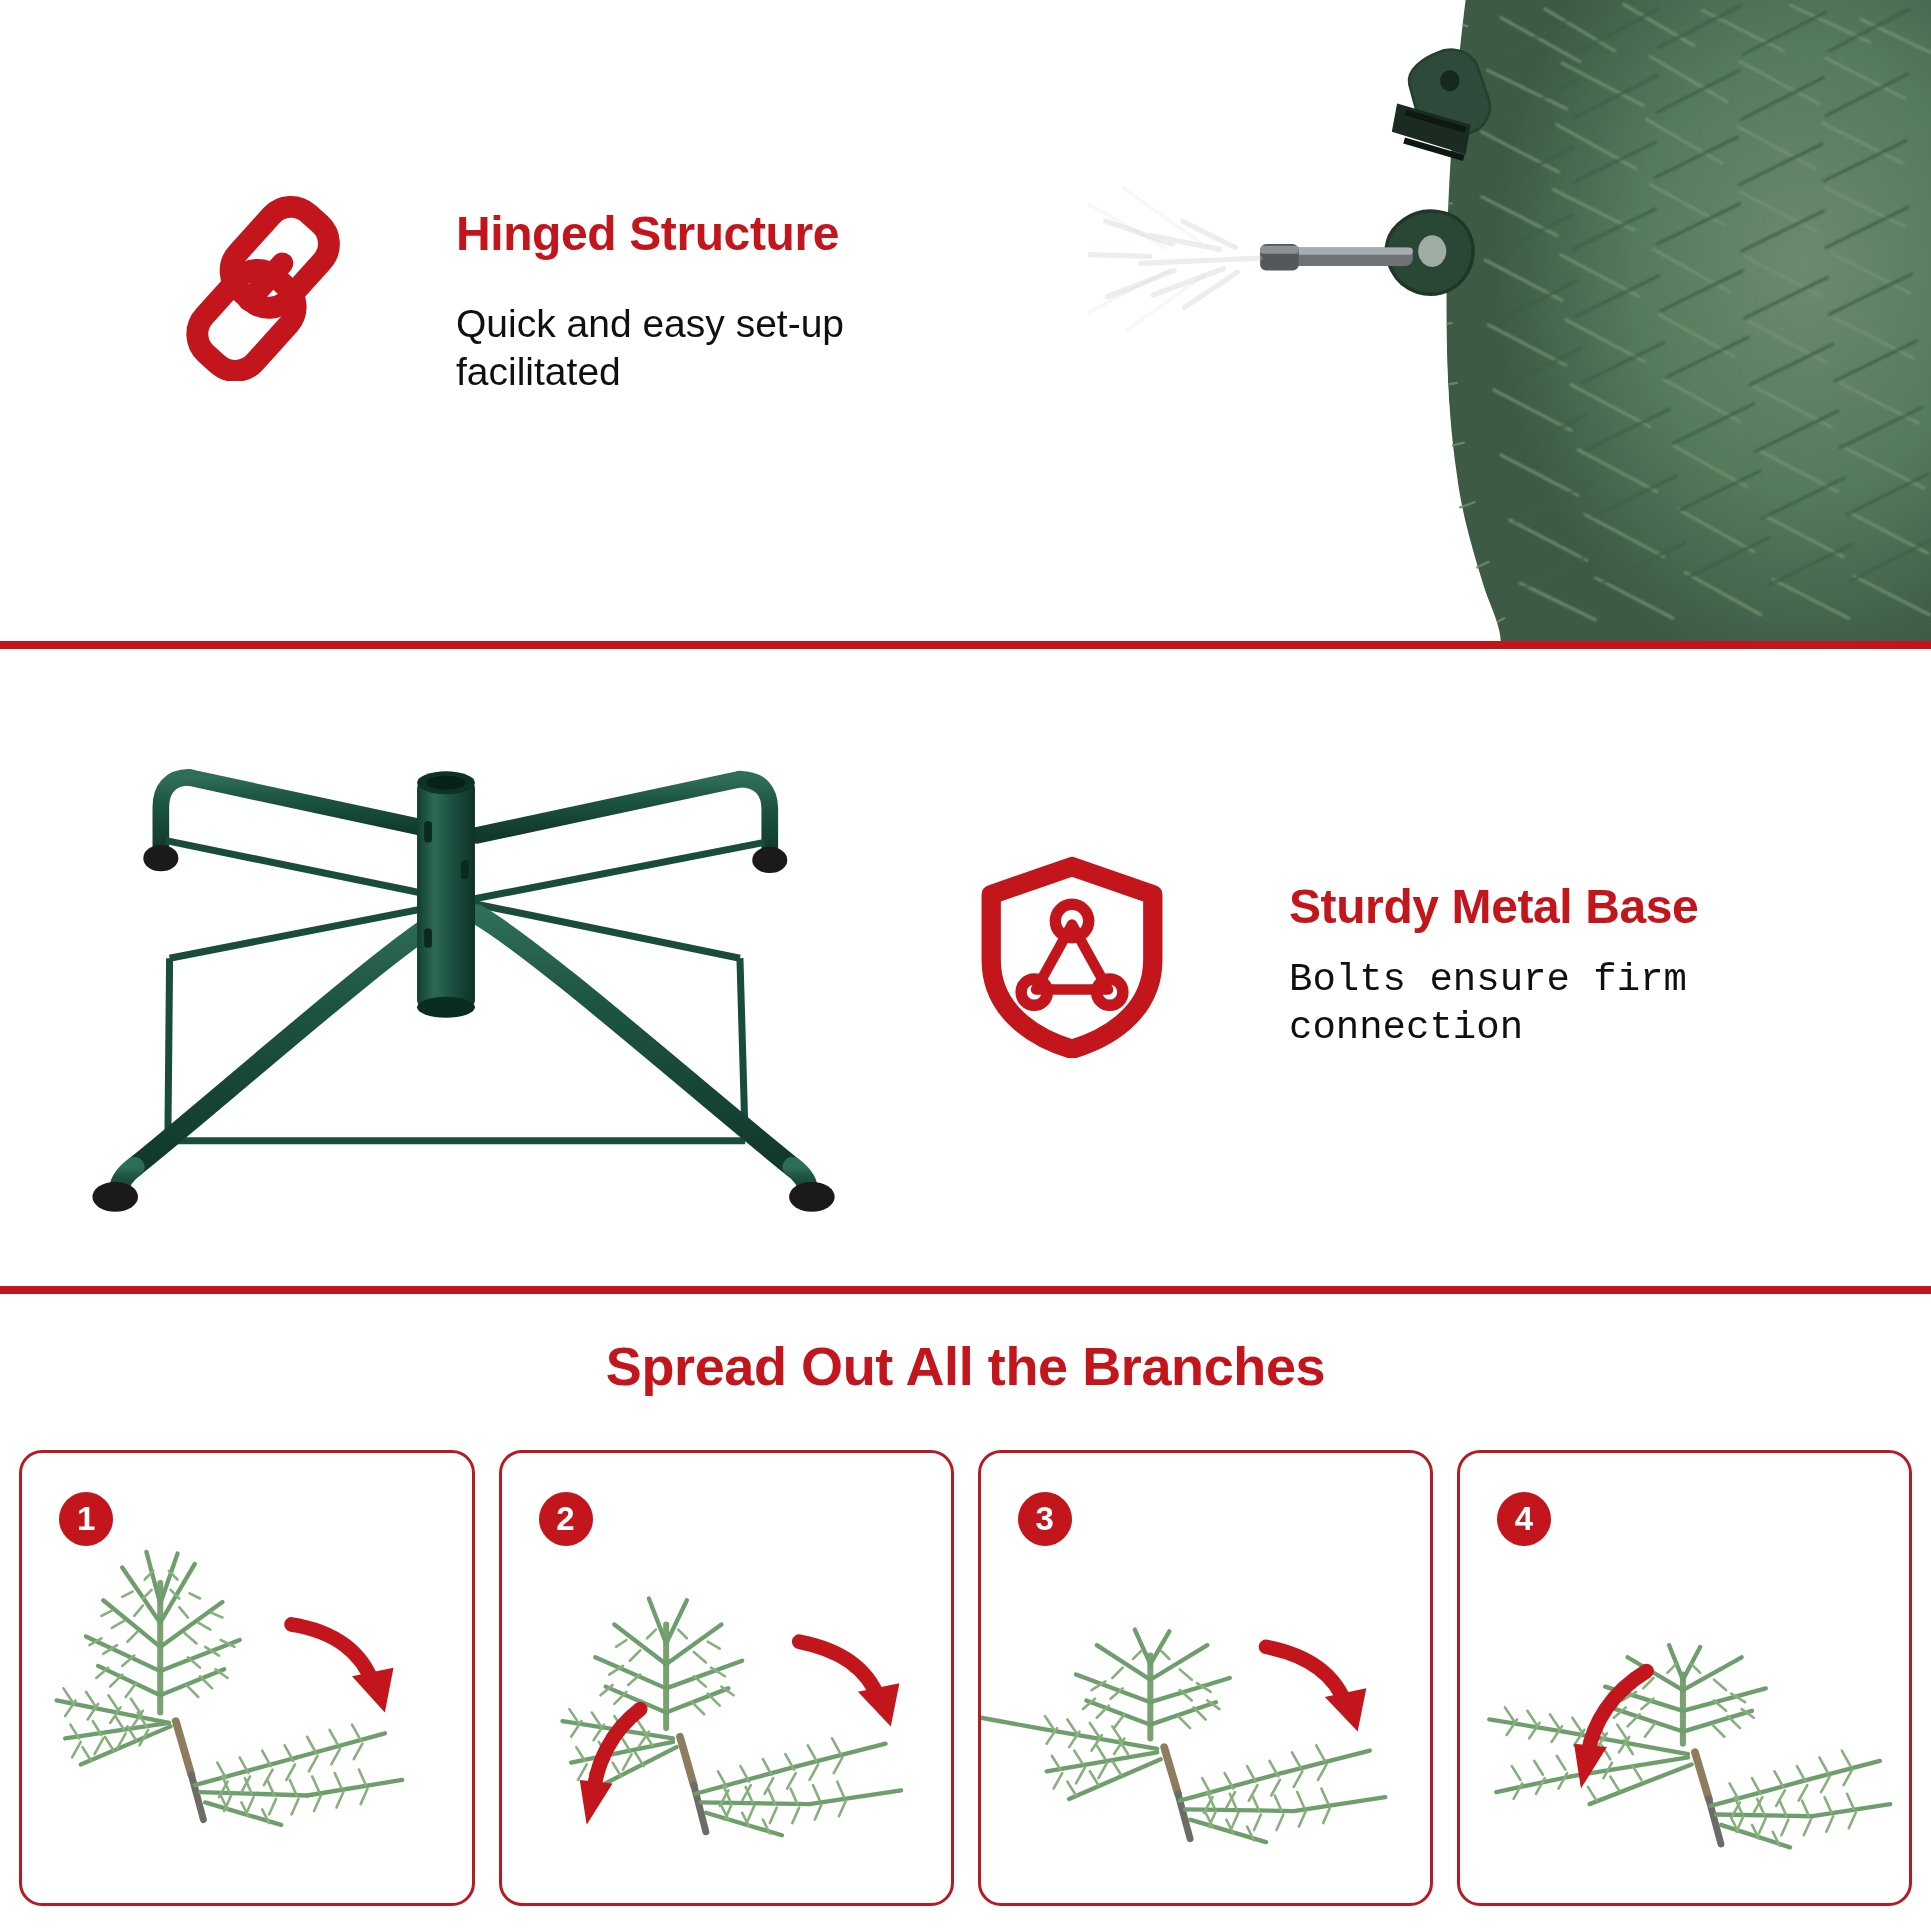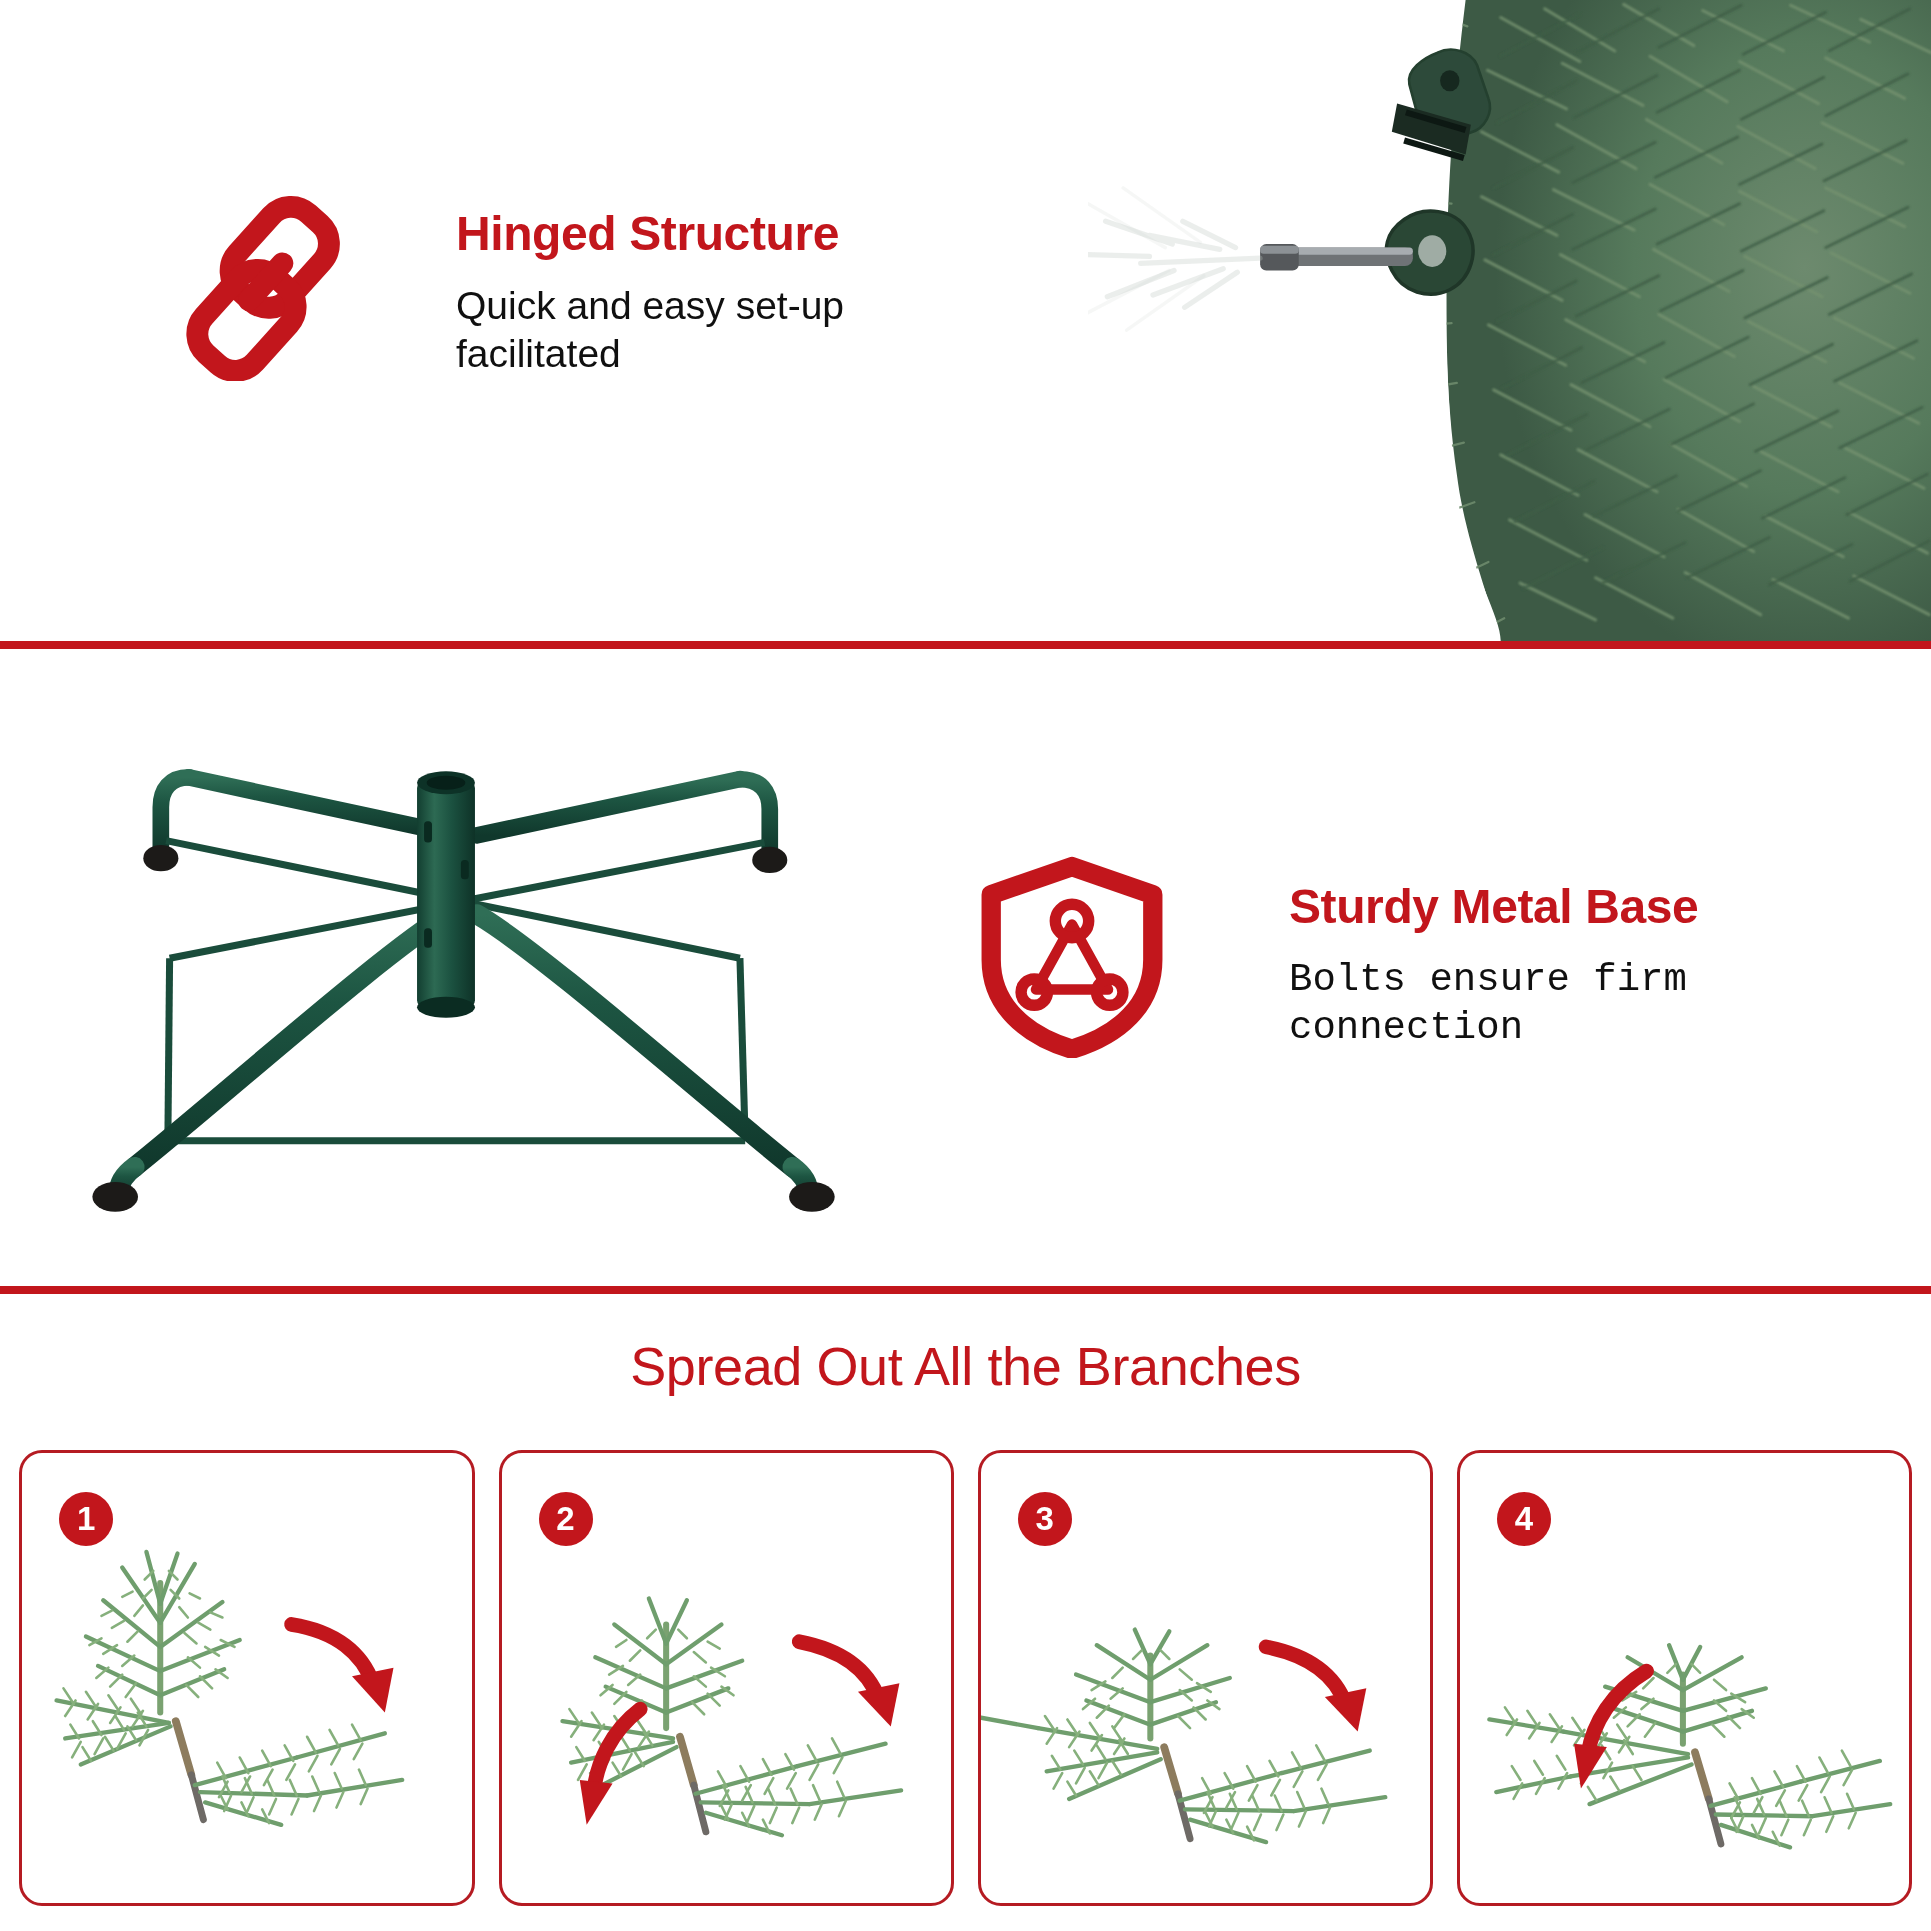--- a/index.html
+++ b/index.html
@@ -55,21 +55,21 @@
   }
   #hinged-icon {
     position: absolute;
     left: 172px; top: 195px;
     width: 184px; height: 186px;
   }
   #hinged-text {
     position: absolute;
     left: 456px; top: 209px;
   }
-  #hinged-text .feature-body { margin-top: 23px; }
+  #hinged-text .feature-body { margin-top: 41px; }
 
   
   #tree-photo {
     position: absolute;
     right: 0; top: 0;
     width: 843px; height: 641px;
     overflow: hidden;
   }
 
   
@@ -100,21 +100,21 @@
     position: absolute;
     left: 0; top: 1294px;
     width: 1931px; height: 637px;
   }
   #spread-title {
     position: absolute;
     left: 0; top: 41px;
     width: 1931px;
     text-align: center;
     color: #C2161C;
-    font-weight: normal;
+    font-weight: bold;
     font-size: 54px;
     letter-spacing: -0.4px;
   }
   #step-cards {
     position: absolute;
     left: 19.3px; top: 156px;
     width: 1893px; height: 456px;
     display: flex;
     gap: 24px;
   }

